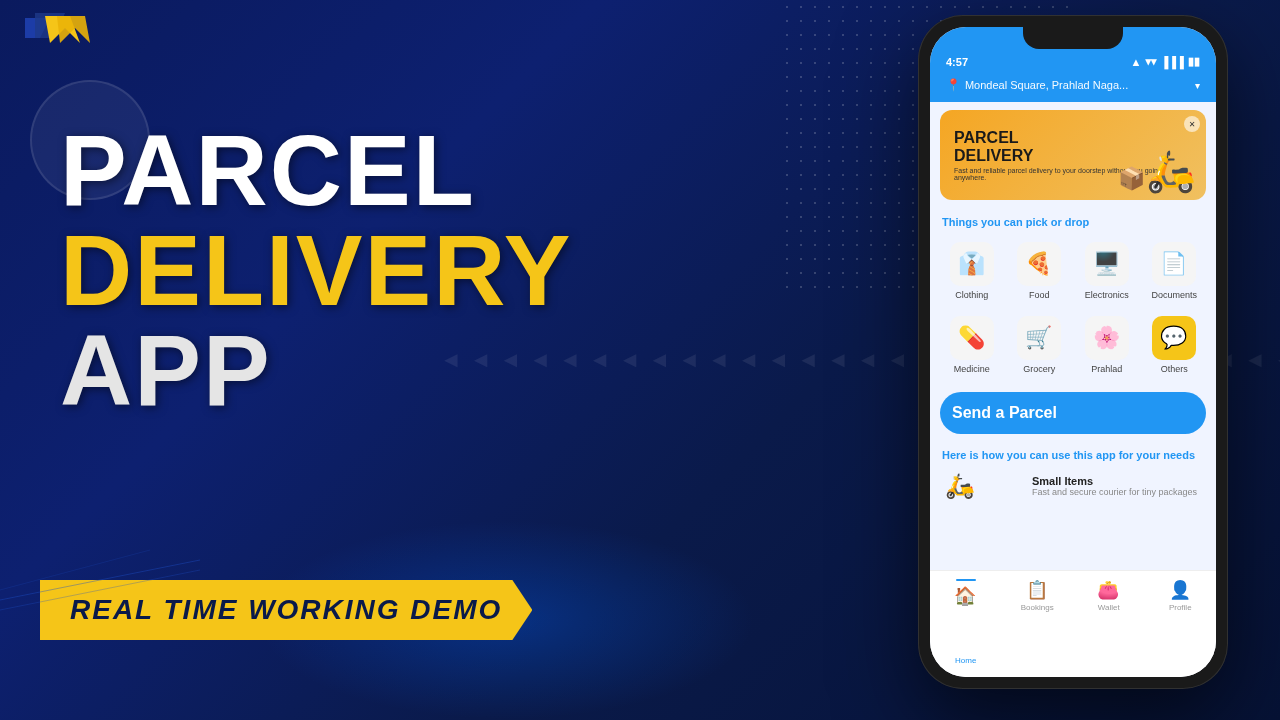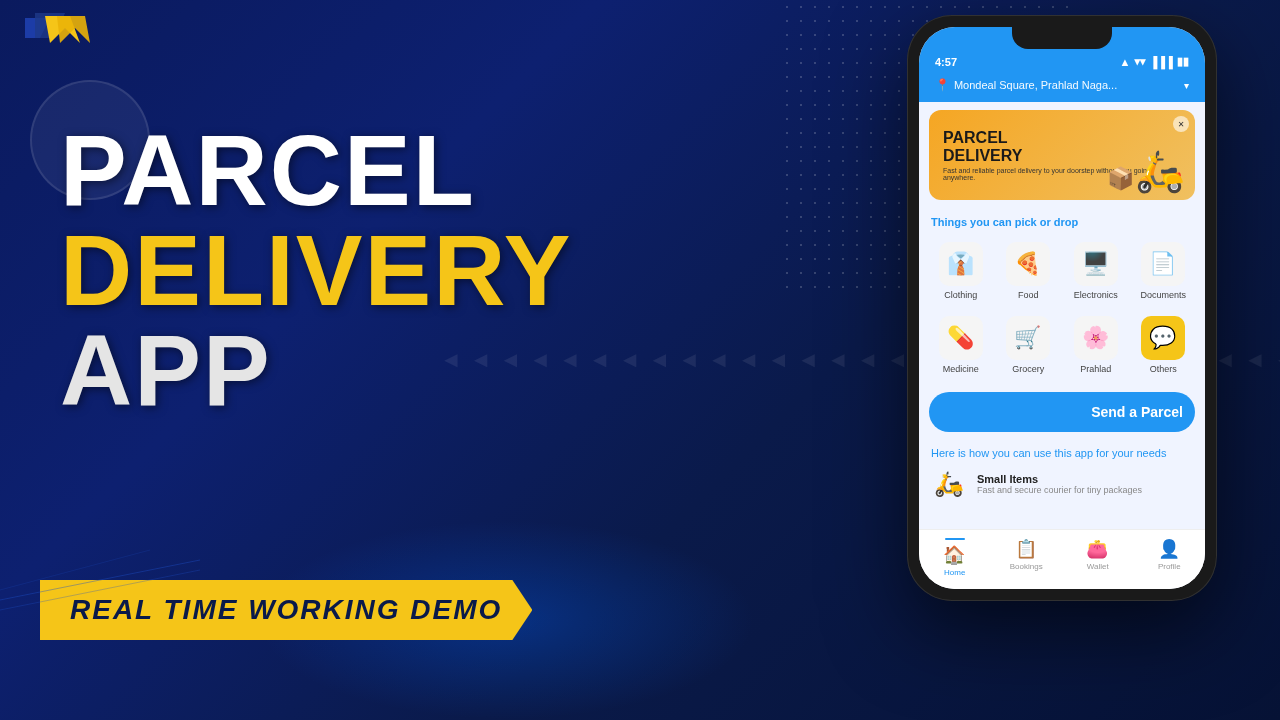--- a/index.html
+++ b/index.html
@@ -122,23 +122,23 @@
       height: 120px;
       border-radius: 50%;
       background: rgba(255,255,255,0.06);
       border: 2px solid rgba(255,255,255,0.1);
     }
 
     
     .phone-wrapper {
       position: absolute;
       top: 15px;
-      right: 63px;
+      right: 52px;
       width: 310px;
-      height: 586px;
+      height: 674px;
     }
 
     .phone-frame {
       width: 100%;
       height: 100%;
       background: #1a1a1a;
       border-radius: 45px;
       padding: 12px;
       box-shadow: 0 30px 80px rgba(0,0,0,0.6), inset 0 0 0 1px rgba(255,255,255,0.1);
       position: relative;
@@ -314,52 +314,53 @@
 
     
     .send-btn {
       margin: 8px 10px;
       background: #2196F3;
       color: white;
       border: none;
       border-radius: 25px;
       padding: 12px;
       width: calc(100% - 20px);
-      font-size: 14px;
+      font-size: 16px;
       font-weight: 700;
       cursor: pointer;
       display: block;
-      text-align: right;
+      text-align: left;
     }
 
     
     .how-section-title {
       padding: 6px 12px 4px;
       font-size: 11px;
-      font-weight: 400;
+      font-weight: 700;
       color: #2196F3;
       line-height: 1.3;
     }
 
     
     .list-item {
       display: flex;
       align-items: center;
       gap: 10px;
       padding: 6px 12px;
     }
 
     .list-icon {
       font-size: 24px;
       width: 36px;
       text-align: center;
     }
 
     .list-text-area {
       flex: 1;
+      margin-left: 44px;
     }
 
     .list-title {
       font-size: 11px;
       font-weight: 700;
       color: #222;
     }
 
     .list-subtitle {
       font-size: 9px;
@@ -390,20 +391,21 @@
       font-size: 18px;
     }
 
     .nav-label {
       font-size: 8px;
       color: #999;
     }
 
     .nav-label.active {
       color: #2196F3;
+      margin-top: 47px;
     }
 
     .nav-active-line {
       width: 20px;
       height: 2px;
       background: #2196F3;
       border-radius: 1px;
       margin-bottom: 2px;
     }
 

